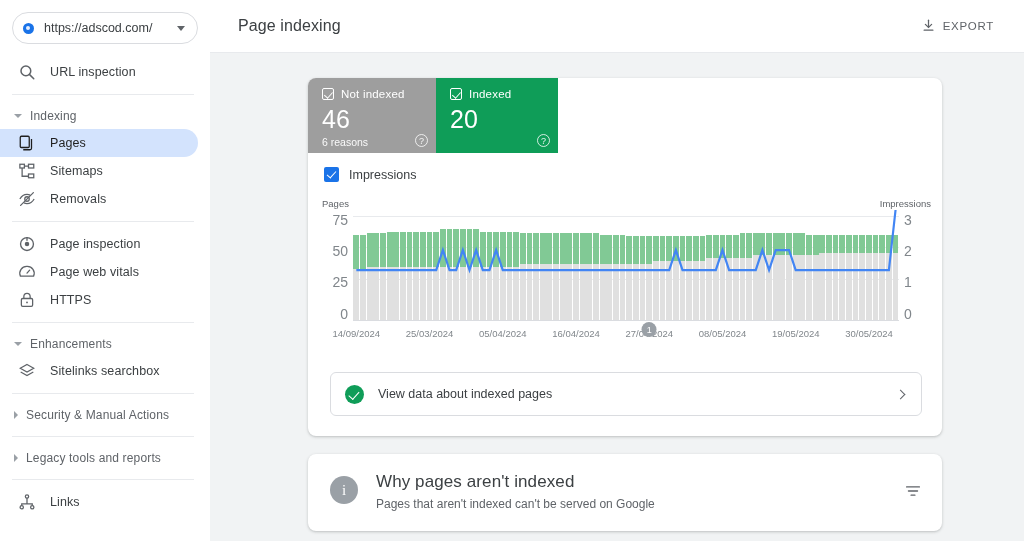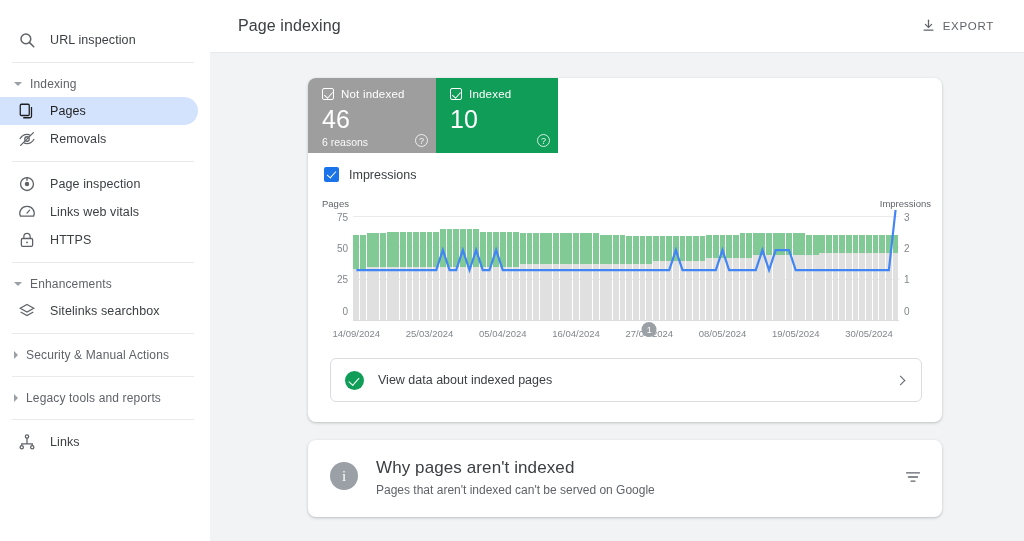--- a/index.html
+++ b/index.html
@@ -158,21 +158,21 @@
     width: 4px; height: 8px; border: solid #fff;
     border-width: 0 1.7px 1.7px 0; transform: rotate(42deg);
   }
   .lg-text { font-size: 12.5px; color: #3c4043; }
 
   
   .chartwrap { position: relative; height: 160px; margin: 14px 0 0 0; }
   .axis-title { position: absolute; font-size: 9.5px; color: #5f6368; }
   .ax-left { left: 14px; top: 2px; }
   .ax-right { right: 11px; top: 2px; }
-  .tick { position: absolute; font-size: 10px; color: #80868b; }
+  .tick { position: absolute; font-size: 14px; color: #80868b; }
   .tick.l { left: 18px; width: 22px; text-align: right; }
   .tick.r { right: 16px; width: 22px; text-align: left; }
   .plot { position: absolute; left: 45px; right: 43px; top: 14px; height: 110px; }
   .gridline { position: absolute; left: 0; right: 0; height: 1px; background: #e8eaed; }
   .bars { position: absolute; inset: 0; display: flex; align-items: flex-end; gap: 0; }
   .bar { flex: 1 1 0; height: 100%; display: flex; flex-direction: column; justify-content: flex-end; padding: 0 .45px; }
   .bar .green { background: #81c995; width: 100%; }
   .bar .gray { background: #e0e0e0; width: 100%; }
   .lineover { position: absolute; inset: 0; overflow: visible; }
   .xaxis-line { position: absolute; left: 45px; right: 43px; top: 124px; height: 1px; background: #dadce0; }
@@ -180,21 +180,21 @@
   .xlab { position: absolute; font-size: 9.5px; color: #80868b; transform: translateX(-50%); white-space: nowrap; }
   .annot {
     position: absolute; top: 126px; width: 15px; height: 15px; border-radius: 50%;
     background: #9aa0a6; color: #fff; font-size: 9px;
     display:flex; align-items:center; justify-content:center;
     transform: translateX(-50%);
   }
 
   
   .viewrow {
-    margin: 2px 20px 20px 22px; height: 44px;
+    margin: 16px 20px 20px 22px; height: 44px;
     border: 1px solid #dadce0; border-radius: 6px;
     display: flex; align-items: center; padding: 0 14px 0 14px; gap: 14px;
   }
   .check-circle {
     width: 19px; height: 19px; border-radius: 50%; background: #0f9d58;
     position: relative; flex: 0 0 19px;
   }
   .check-circle:after {
     content:''; position: absolute; left: 6px; top: 4px;
     width: 4.5px; height: 9px; border: solid #fff;
@@ -220,20 +220,27 @@
   .bc-sub { font-size: 12px; color: #5f6368; margin-top: 5px; }
   .filter-ico { margin-top: 10px; }
 </style>
 </head>
 <body>
 
 <div class="app">
 
   <div class="sidebar">
 
+    <div class="prop-chip">
+      <span class="prop-icon">
+          <i></i>
+        </span>
+      <span class="prop-url">https://adscod.com/</span>
+      <span class="caret-down"></span>
+    </div>
 
     <div class="nav-row inspect">
       <span class="nav-ico">
         <svg width="18" height="18" viewBox="0 0 24 24" fill="none" stroke="#5f6368" stroke-width="2">
           <circle cx="10.5" cy="10.5" r="6.5"></circle>
             <line x1="15.5" y1="15.5" x2="21" y2="21" stroke-linecap="round"></line>
         </svg>
       </span>
       <span class="nav-label">URL inspection</span>
     </div>
@@ -246,20 +253,31 @@
     </div>
     <div class="nav-group">
       <div class="nav-row active">
         <span class="nav-ico">
           <svg width="18" height="18" viewBox="0 0 24 24" fill="none" stroke="#1f1f1f" stroke-width="1.7">
             <rect x="3" y="3" width="12" height="15" rx="1.5"></rect>
               <path d="M18 6.5v12.5a2 2 0 0 1-2 2H7"></path>
           </svg>
         </span>
         <span class="nav-label">Pages</span>
+      </div>
+      <div class="nav-row">
+        <span class="nav-ico">
+          <svg width="18" height="18" viewBox="0 0 24 24" fill="none" stroke="#5f6368" stroke-width="1.7">
+            <rect x="2.5" y="3" width="6" height="5"></rect>
+              <rect x="14" y="3" width="7" height="5"></rect>
+              <rect x="14" y="16" width="7" height="5"></rect>
+            <path d="M5.5 8v11h8.5M14 5.5h-5.5"></path>
+          </svg>
+        </span>
+        <span class="nav-label">Sitemaps</span>
       </div>
       <div class="nav-row">
         <span class="nav-ico">
           <svg width="18" height="18" viewBox="0 0 24 24" fill="none" stroke="#5f6368" stroke-width="1.7">
             <path d="M2.5 12S6 5.8 12 5.8c1.6 0 3 .45 4.2 1.1M21.5 12s-3.5 6.2-9.5 6.2c-1.5 0-2.9-.4-4-1"></path>
             <circle cx="12" cy="12" r="3"></circle>
               <line x1="3.5" y1="20.5" x2="20.5" y2="3.5" stroke-linecap="round"></line>
           </svg>
         </span>
         <span class="nav-label">Removals</span>
@@ -279,21 +297,21 @@
         </span>
         <span class="nav-label">Page inspection</span>
       </div>
       <div class="nav-row">
         <span class="nav-ico">
           <svg width="18" height="18" viewBox="0 0 24 24" fill="none" stroke="#5f6368" stroke-width="1.7">
             <path d="M3.2 17.5A9.2 9.2 0 0 1 12 4.6a9.2 9.2 0 0 1 8.8 12.9z"></path>
             <line x1="12" y1="13.5" x2="15.5" y2="9.5" stroke-linecap="round"></line>
           </svg>
         </span>
-        <span class="nav-label">Links web vitals</span>
+        <span class="nav-label">Page web vitals</span>
       </div>
       <div class="nav-row">
         <span class="nav-ico">
           <svg width="18" height="18" viewBox="0 0 24 24" fill="none" stroke="#5f6368" stroke-width="1.7">
             <rect x="4.5" y="10" width="15" height="10.5" rx="1.8"></rect>
             <path d="M7.8 10V7.4a4.2 4.2 0 0 1 8.4 0V10"></path>
               <circle cx="12" cy="15.2" r="1.2" fill="#5f6368" stroke="none"></circle>
           </svg>
         </span>
         <span class="nav-label">HTTPS</span>
@@ -376,21 +394,21 @@
             </div>
             <div class="tab-value">46</div>
             <div class="tab-sub">6 reasons</div>
             <span class="tab-help">?</span>
           </div>
           <div class="tab indexed">
             <div class="tab-head">
               <span class="tab-check"></span>
               <span class="tab-name">Indexed</span>
             </div>
-            <div class="tab-value">10</div>
+            <div class="tab-value">20</div>
             <span class="tab-help">?</span>
           </div>
         </div>
 
         <div class="legend">
           <span class="lg-box"></span>
           <span class="lg-text">Impressions</span>
         </div>
 
         <div class="chartwrap">

